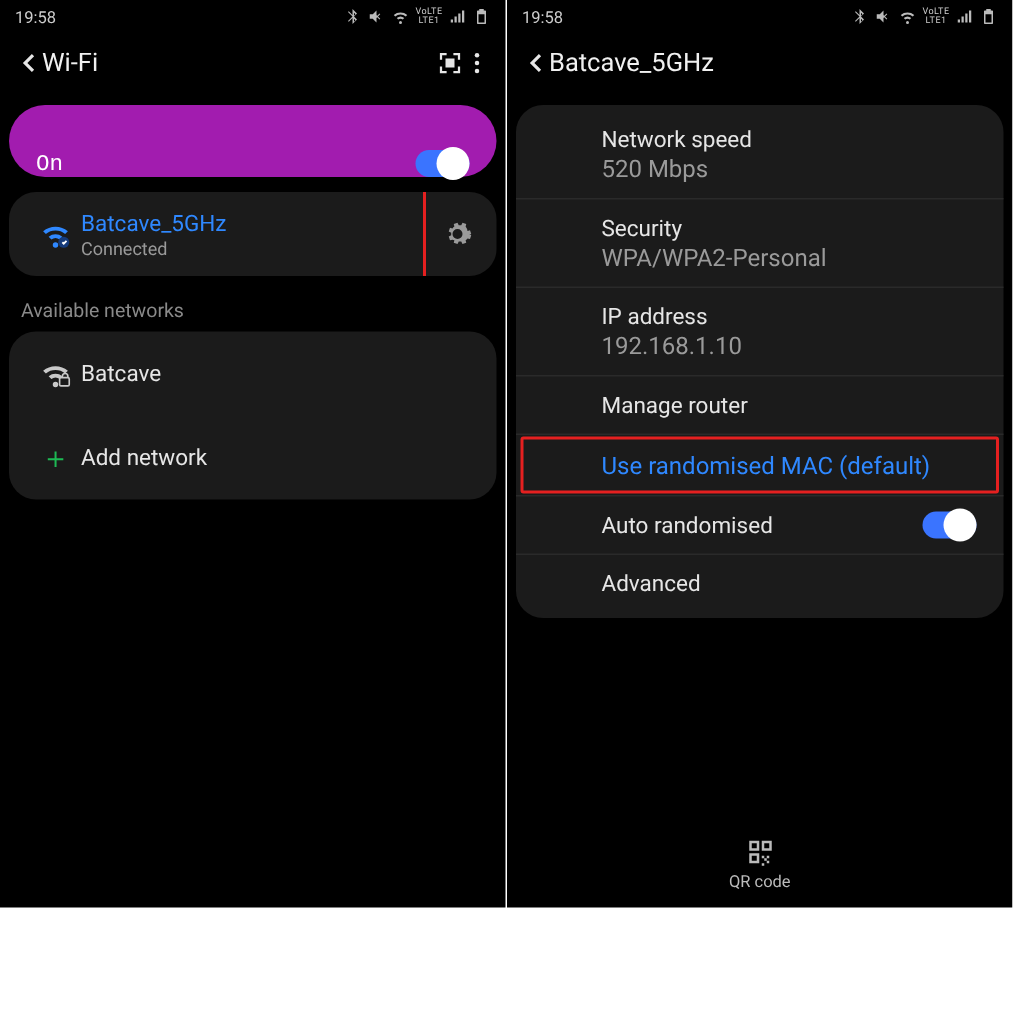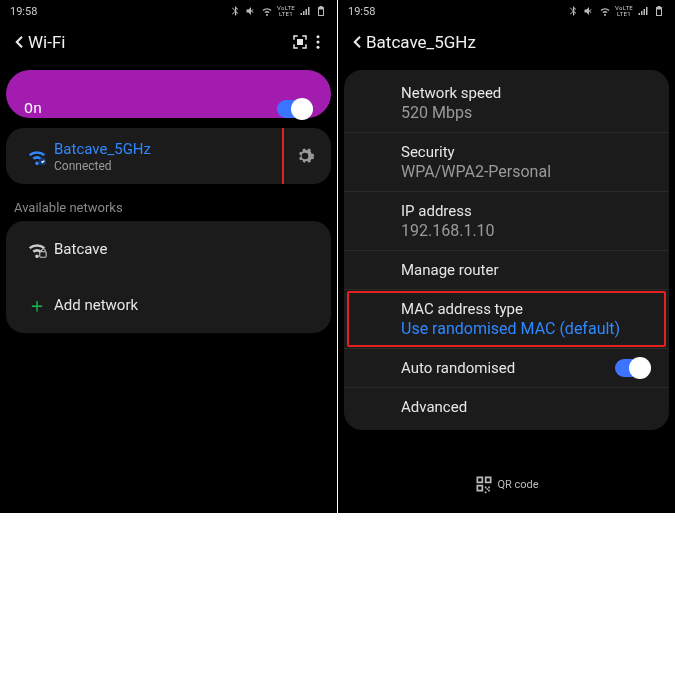--- a/index.html
+++ b/index.html
@@ -6,21 +6,21 @@
   body {
     background: #fff;
     font-family: -apple-system, Roboto, "Segoe UI", sans-serif;
     width: 675px;
     height: 685px;
     display: flex;
     color: #e6e6e6;
   }
   .phone {
     width: 337px;
-    height: 513px;
+    height: 605px;
     background: #000;
     position: relative;
     overflow: hidden;
     flex-shrink: 0;
   }
   .phone + .phone { margin-left: 1px; }
   .statusbar {
     height: 22px;
     display: flex;
     align-items: center;
@@ -122,21 +122,21 @@
   .drow .k { font-size: 15px; color: #e6e6e6; }
   .drow .v { font-size: 16px; color: #9a9a9a; margin-top: 1px;}
   .drow .v.blue { color: #2f88ff; }
   .bottombar {
     position: absolute; bottom: 0; left: 0; right: 0;
     height: 58px;
     display: flex;
     color: #bbb;
   }
   .baction {
-    flex: 1; display:flex; flex-direction:row; align-items:center; justify-content:center;
+    flex: 1; display:flex; flex-direction:column; align-items:center; justify-content:center;
     gap: 3px; font-size: 11px;
   }
   .baction svg { fill:#bbb; }
   .lte { font-size:6px; line-height:1; text-align:center; letter-spacing:0.3px;}
 </style>
 </head>
 <body>
 
 <div class="phone">
   <div class="statusbar">
@@ -279,21 +279,20 @@
         <span class="v">192.168.1.10</span>
       </div>
     </div>
     <div class="drow">
       <div class="texts">
         <span class="k">Manage router</span>
       </div>
     </div>
     <div class="drow">
       <div class="texts">
-        <span class="k">MAC address type</span>
         <span class="v blue">Use randomised MAC (default)</span>
       </div>
       <div class="redbox" style="left:3px;right:3px;top:1px;bottom:1px;"></div>
     </div>
     <div class="drow">
       <div class="texts">
         <span class="k">Auto randomised</span>
       </div>
       <div class="toggle"></div>
     </div>

